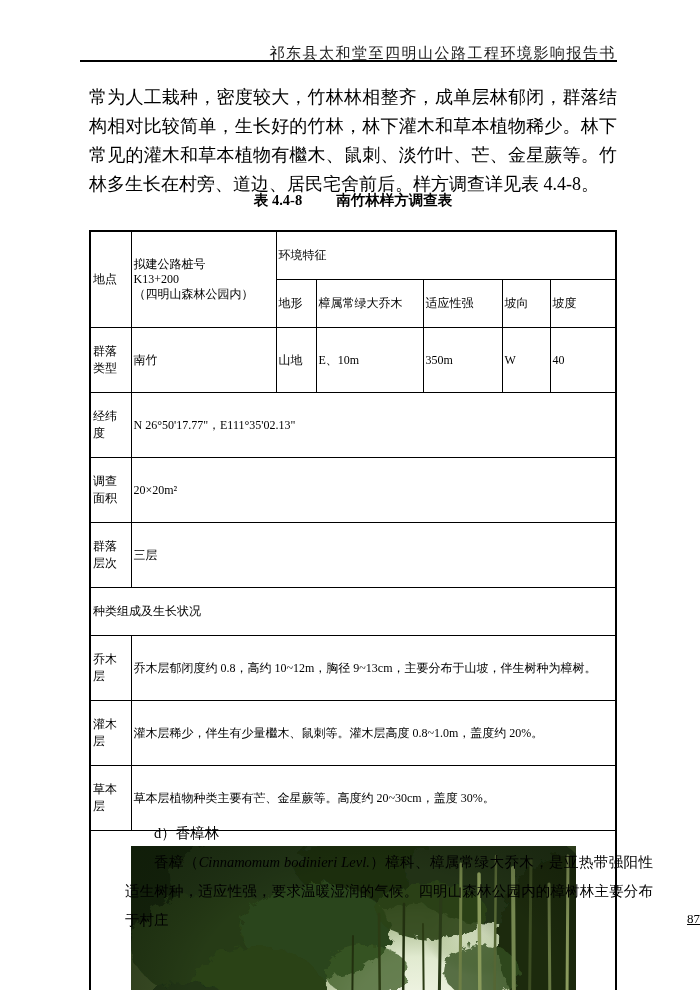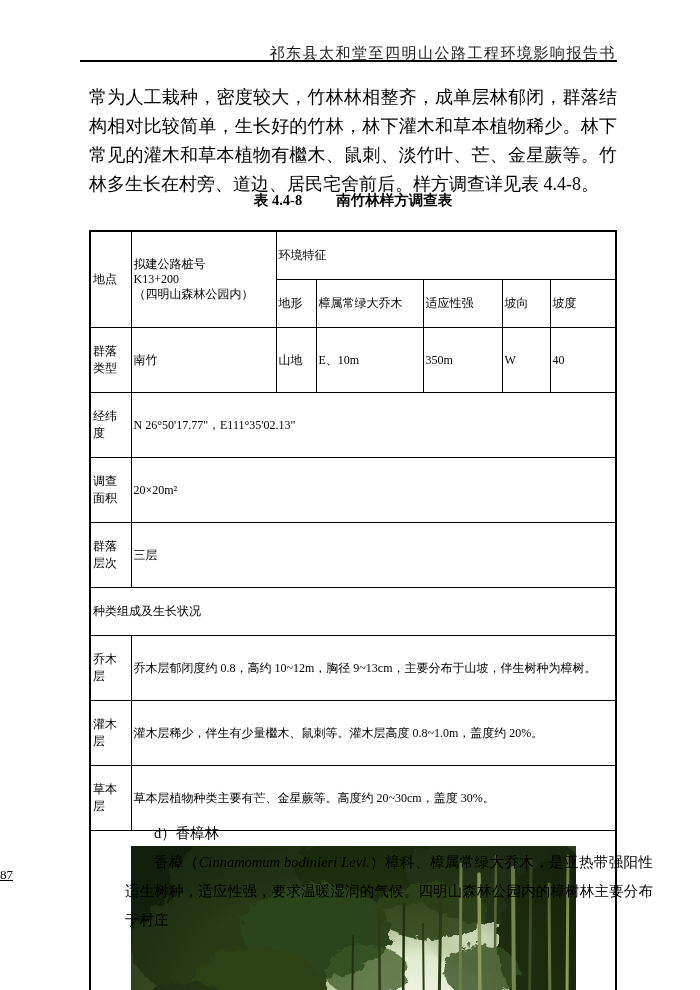--- a/index.html
+++ b/index.html
@@ -40,22 +40,22 @@
   td.photo-cell{padding:2px 40px;}
   .photo-frame{display:block;width:445px;height:321px;margin:0 auto;}
   .section-d{
     position:absolute;top:819px;left:89px;width:528px;
     font-size:14.5px;line-height:29px;margin-left:36px;
   }
   .section-d .heading{padding-left:29px;}
   .section-d p{margin:0;text-indent:29px;text-align:justify;}
   .species{font-style:italic;}
   .page-number{
-    position:absolute;top:867px;left:0;width:700px;
-    text-align:left;font-size:13px;text-decoration:underline;
+    position:absolute;top:911px;left:0;width:700px;
+    text-align:right;font-size:13px;text-decoration:underline;
   }
 </style>
 </head>
 <body>
 
 <div class="header-title">祁东县太和堂至四明山公路工程环境影响报告书</div>
 <div class="header-rule"></div>
 
 <div class="intro">常为人工栽种，密度较大，竹林林相整齐，成单层林郁闭，群落结构相对比较简单，生长好的竹林，林下灌木和草本植物稀少。林下常见的灌木和草本植物有檵木、鼠刺、淡竹叶、芒、金星蕨等。竹林多生长在村旁、道边、居民宅舍前后。样方调查详见表 4.4-8。</div>
 

